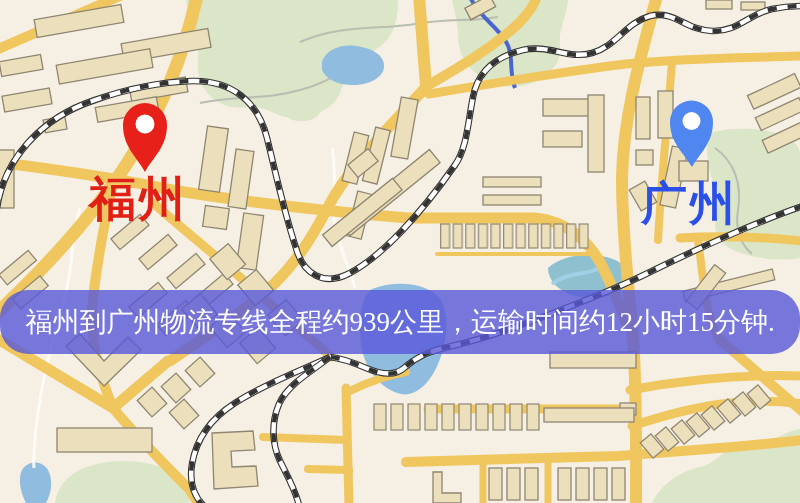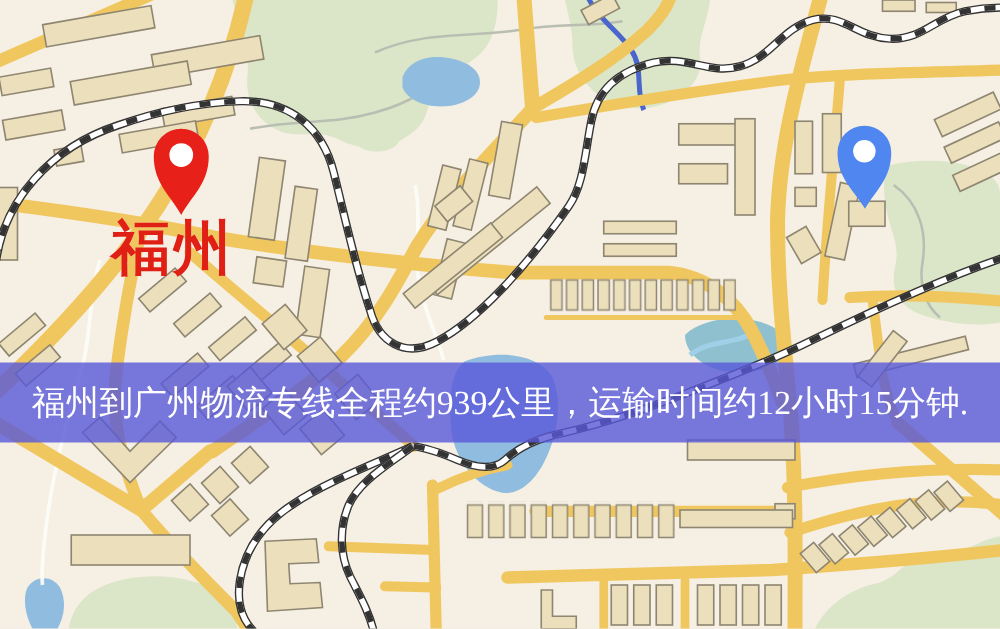--- a/index.html
+++ b/index.html
@@ -20,21 +20,21 @@
     position:absolute;font-family:"Liberation Serif", serif;font-weight:700;
     letter-spacing:2px;white-space:nowrap;line-height:1;
     text-shadow:0 0 1px rgba(255,255,255,.35);
   }
   .origin-label{left:89px;top:176px;font-size:47px;color:#e01f15;}
   .dest-label{left:641px;top:181px;font-size:46px;color:#2b50e8;}
   .banner{
     position:absolute;left:0;top:290px;width:800px;height:64px;
     background:rgba(88,88,216,0.80);
     color:#ffffff;font-family:"Liberation Serif", serif;
-    font-size:27px;line-height:64px;text-align:center;white-space:nowrap;
+    font-size:27px;line-height:64px;text-align:center;white-space:nowrap;border-radius:28px;
   }
 </style>
 </head>
 <body>
 
 <div class="stage">
 
   <svg width="800" height="503" viewBox="0 0 800 503">
     <defs>
       <path id="rw1" fill="none" d="M-3,208 C4,160 40,118 95,100 C135,86 165,82 192,81 C232,80 258,102 267,138 C275,170 284,212 296,248 C303,274 324,287 350,273 C382,256 420,215 455,165 C467,148 468,122 473,97 C478,70 498,56 523,50 C550,44 567,60 592,53 C617,46 625,23 650,16 C675,10 685,30 712,31 C738,32 748,14 772,9 C782,7 792,6 803,6"></path>
@@ -215,17 +215,18 @@
       <path d="M145,172 C137,157 123,147 123,125 A22,22 0 1 1 167,125 C167,147 153,157 145,172 Z" fill="#e7211a"></path>
       <circle cx="145" cy="124" r="9.5" fill="#ffffff"></circle>
     </g>
     <g>
       <path d="M692,167 C684,153 670,143 670,122 A21.5,21.5 0 1 1 713,122 C713,143 700,153 692,167 Z" fill="#4f86ef"></path>
       <circle cx="691.5" cy="121" r="9" fill="#ffffff"></circle>
     </g>
   </svg>
 
   <div class="city-label origin-label">福州</div>
+  <div class="city-label dest-label">广州</div>
 
   <div class="banner">
     <span>福州到广州物流专线全程约939公里，运输时间约12小时15分钟.</span>
   </div>
 </div>
 
 </body></html>

